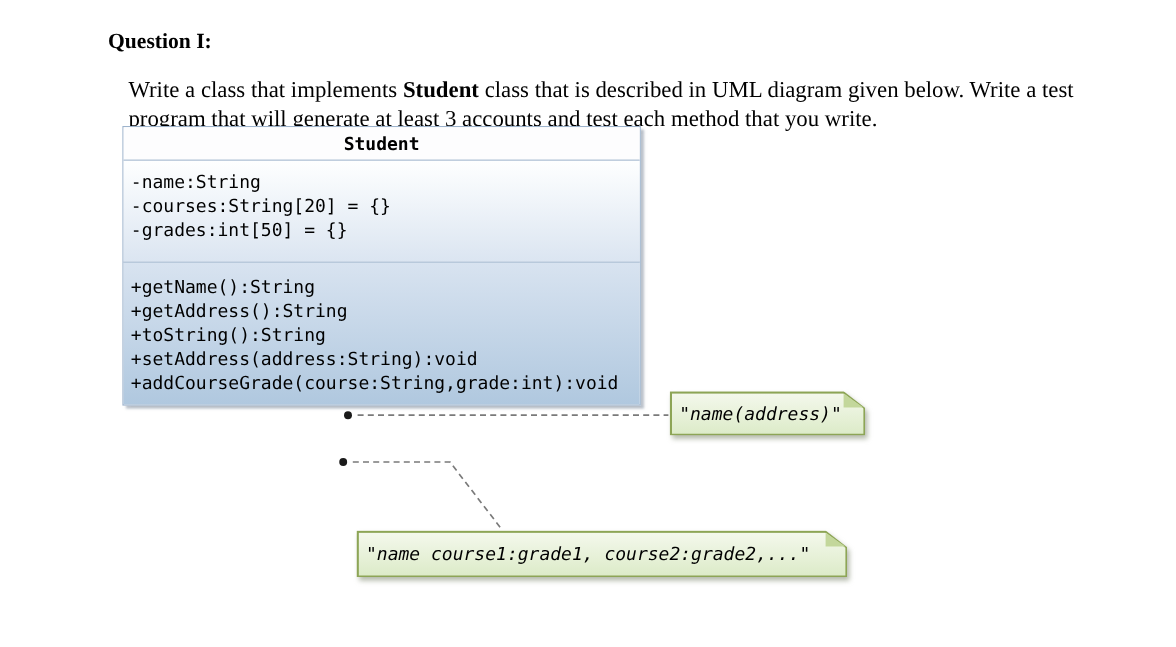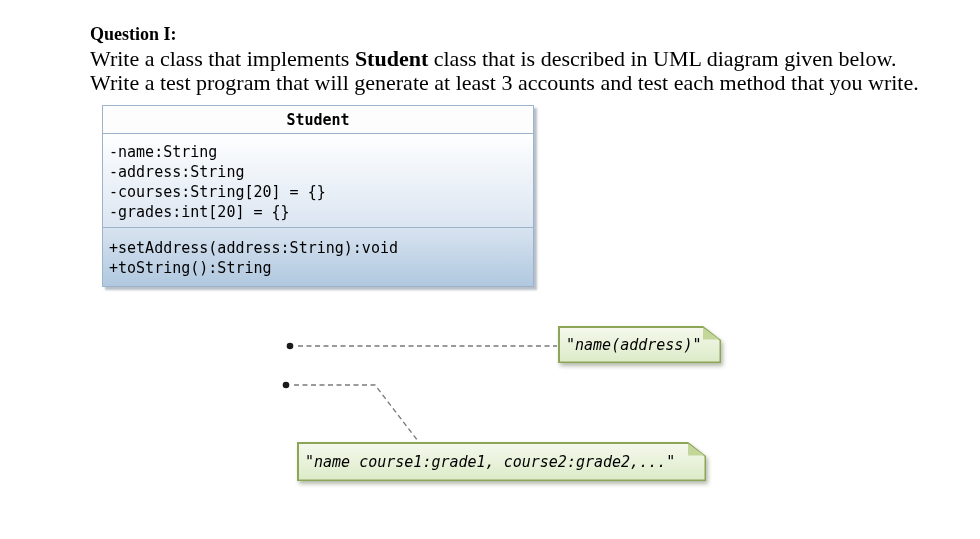--- a/index.html
+++ b/index.html
@@ -4,37 +4,37 @@
 <style>
   html, body { margin:0; padding:0; background:#ffffff; }
   .page {
     position:relative; width:980px; height:521px; overflow:hidden;
     background:#ffffff; font-family:"Liberation Serif", serif; color:#000;
   }
 
   
   .question { position:absolute; left:90px; top:22px; width:832px; }
   .q-title  { font-weight:bold; font-size:18px; line-height:25px; }
-  .q-body   { margin:0; font-size:22px; line-height:23.5px; }
+  .q-body   { margin:17px; font-size:19px; line-height:23.5px; }
   .q-body b { font-weight:bold; }
 
   
   .uml-box {
     position:absolute; left:102px; top:105px; width:430px;
     border:1px solid #9db3cc;
     box-shadow:3px 3px 2px rgba(125,138,155,0.55);
     background:#ffffff;
   }
   .uml-header {
     font-family:"DejaVu Sans Mono", monospace; font-weight:bold; font-size:15px;
     text-align:center; padding:5px 0 4px; background:#fdfdfe;
     border-bottom:1px solid #9db3cc;
   }
   .uml-fields {
-    padding:8px 6px 5px; border-bottom:1px solid #9db3cc;
+    padding:8px 6px 16px; border-bottom:1px solid #9db3cc;
     background:linear-gradient(180deg, #feffff 0%, #dbe5f1 100%);
   }
   .uml-methods {
     padding:10px 6px 8px;
     background:linear-gradient(180deg, #d8e3f0 0%, #b0c8df 100%);
   }
   .code {
     font-family:"DejaVu Sans Mono", monospace; font-size:15px;
     line-height:20px; white-space:pre; color:#000;
   }
@@ -74,27 +74,29 @@
 
   <div class="question">
     <div class="q-title">Question I:</div>
     <p class="q-body"><span>Write a class that implements </span><b>Student</b><span> class that is described in UML diagram given below. Write a test program that will generate at least 3 accounts and test each method that you write.</span></p>
   </div>
 
   <div class="uml-box">
     <div class="uml-header">Student</div>
     <div class="uml-fields">
       <div class="code">-name:String</div>
-      <div class="code">-address:String</div>
       <div class="code">-courses:String[20] = {}</div>
-      <div class="code">-grades:int[20] = {}</div>
+      <div class="code">-grades:int[50] = {}</div>
     </div>
     <div class="uml-methods">
+      <div class="code">+getName():String</div>
+      <div class="code">+getAddress():String</div>
+      <div class="code">+toString():String</div>
       <div class="code">+setAddress(address:String):void</div>
-      <div class="code">+toString():String</div>
+      <div class="code">+addCourseGrade(course:String,grade:int):void</div>
     </div>
   </div>
 
   <svg class="connectors" width="980" height="539" viewBox="0 0 980 539">
     <circle class="bullet" cx="290" cy="346" r="3.3"></circle>
     <path class="dash" d="M298 346 H 557"></path>
     <circle class="bullet" cx="286" cy="385" r="3.3"></circle>
     <path class="dash" d="M294 385 H 375 L 418 441"></path>
   </svg>
 

